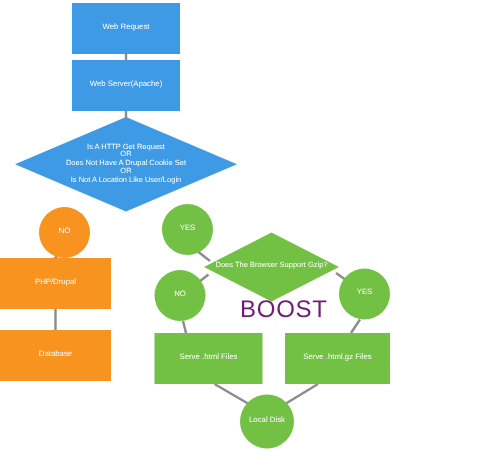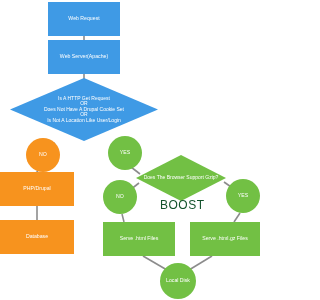--- a/index.html
+++ b/index.html
@@ -32,22 +32,22 @@
     line-height: 1.12;
     pointer-events: none;
     white-space: pre-line;
   }
   .t-box { font-size: 5.2px; }
   .t-diamond-blue { font-size: 5.0px; }
   .t-diamond-green { font-size: 5.0px; }
   .t-circle { font-size: 5.2px; }
   .boost-label {
     position: absolute;
-    color: #14532d;
-    font-size: 12px;
+    color: #701a75;
+    font-size: 16px;
     letter-spacing: 0.5px;
     font-family: "Liberation Sans", sans-serif;
   }
 </style>
 </head>
 <body>
 
 <div id="canvas">
 
   <svg class="layer" viewBox="0 0 260 300">

